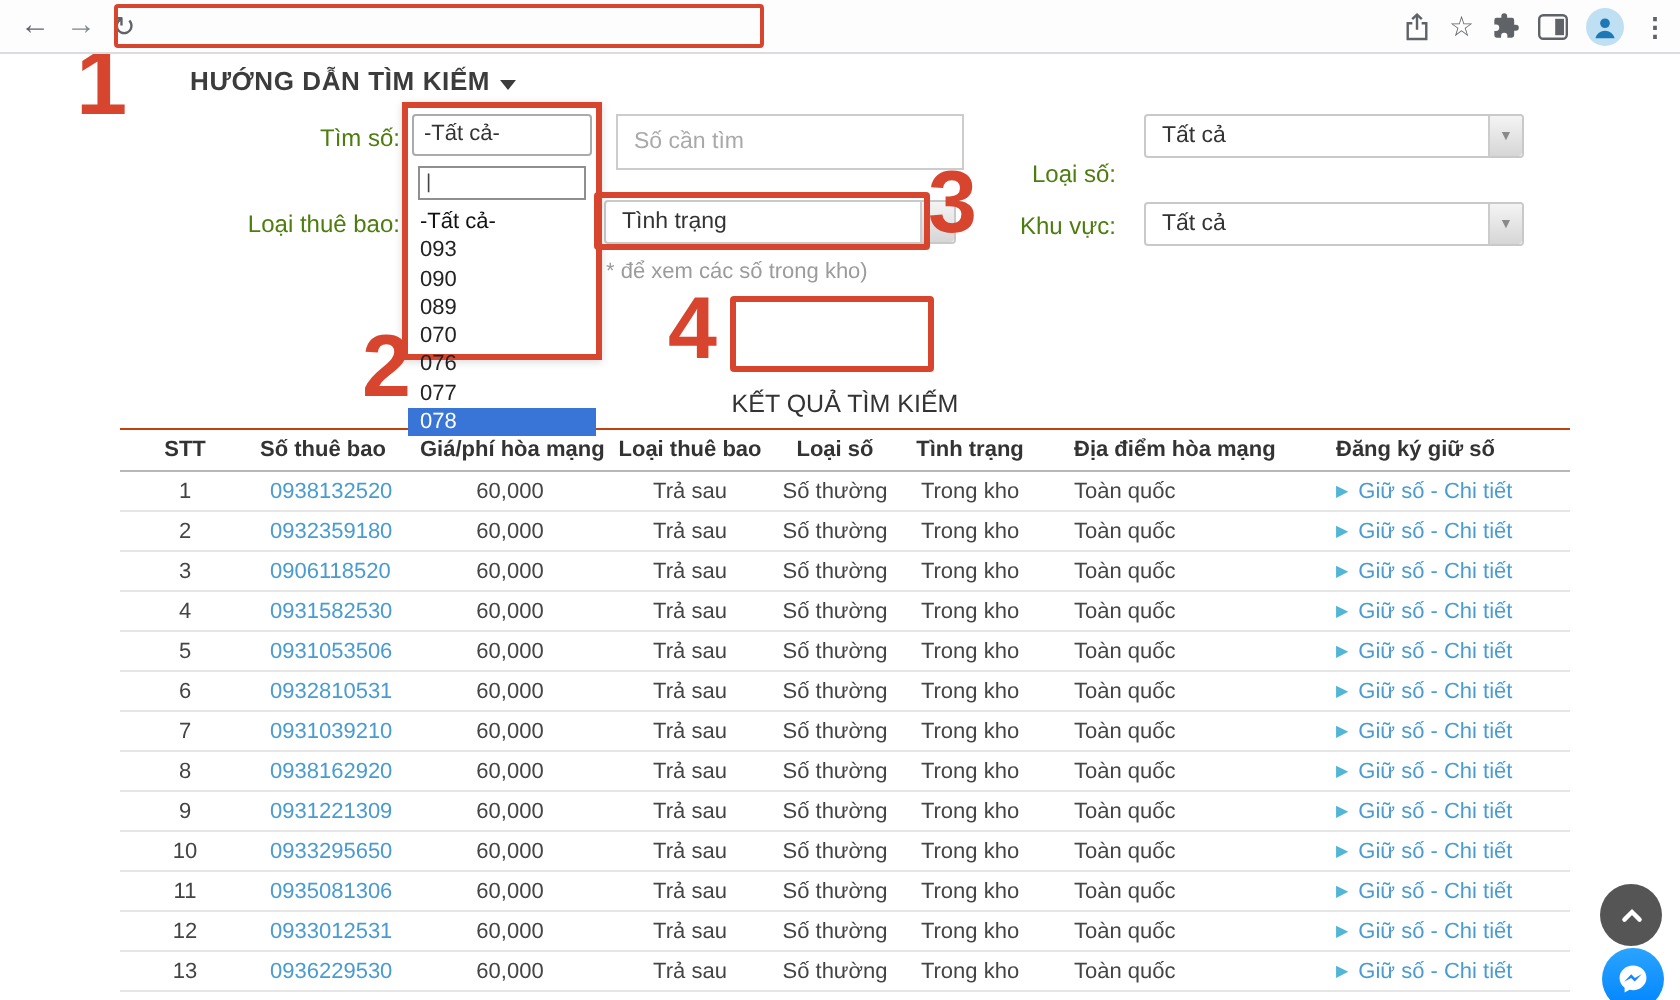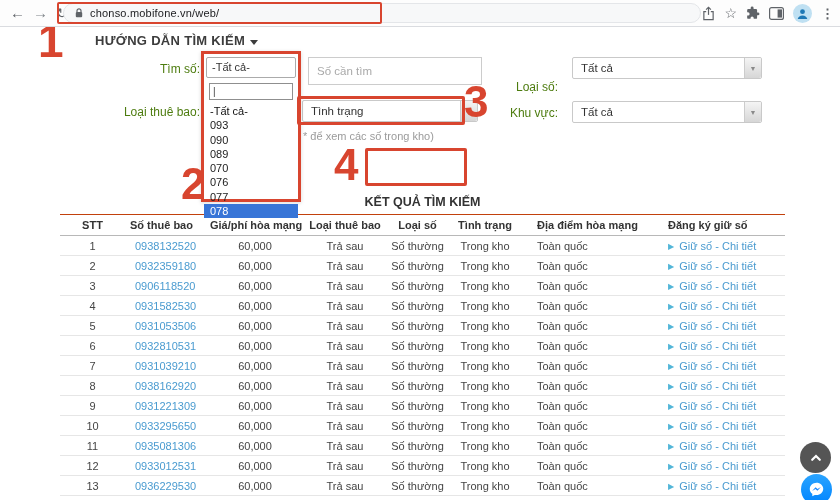--- a/index.html
+++ b/index.html
@@ -60,21 +60,21 @@
   .s-khuvuc { left:572px; top:101px; width:190px; }
 
   .note { position:absolute; left:303px; top:130px; font-size:11px; color:#9b9b9b; }
 
   .searchbtn { position:absolute; left:371px; top:153px; width:90px; height:29px;
                background:linear-gradient(#1c74b8,#11589d); border:1px solid #0d4b86; border-radius:3px;
                color:#fff; font-weight:700; font-size:12px; display:flex; align-items:center; justify-content:center;
                gap:6px; cursor:pointer; z-index:2; }
 
   .results-title { position:absolute; left:60px; top:195px; width:725px; text-align:center;
-                   font-size:12.5px; font-weight:700; color:#333; }
+                   font-size:12.5px; font-weight:400; color:#333; }
 
   
   table.results { position:absolute; left:60px; top:214px; width:725px; border-collapse:collapse; table-layout:fixed; }
   .results th { height:21px; font-size:11px; font-weight:700; color:#333; border-top:1px solid #c2410c;
                 border-bottom:1px solid #b8b8b8; white-space:nowrap; }
   .results td { height:20px; font-size:11px; color:#444; border-bottom:1px solid #e6e6e6; white-space:nowrap; }
   .c0 { width:65px; text-align:center; }
   .c1 { width:85px; text-align:left; padding-left:10px; }
   th.c1 { padding-left:5px; }
   .c2 { width:90px; text-align:center; }
@@ -82,21 +82,21 @@
   .c3 { width:90px; text-align:center; }
   .c4 { width:55px; text-align:center; }
   .c5 { width:80px; text-align:center; }
   .c6 { width:125px; text-align:left; padding-left:12px; }
   .c7 { width:135px; text-align:left; padding-left:18px; }
   .plink { color:#4a9bd0; cursor:pointer; }
   .alink { color:#4a9bd0; cursor:pointer; }
   .tri { color:#53b6d8; font-size:8px; margin-right:5px; vertical-align:1px; }
 
   
-  .dd-box { position:absolute; left:201px; top:51px; width:100px; height:151px; border:3px solid #d8452f;
+  .dd-box { position:absolute; left:201px; top:51px; width:100px; height:129px; border:3px solid #d8452f;
             background:#fff; z-index:11; box-shadow:0 1px 4px rgba(0,0,0,.15); }
   .dd-select { margin:3px 2px 0 2px; height:21px; border:1px solid #ababab; border-radius:2px;
                font-size:11px; color:#333; line-height:19px; padding-left:5px; background:#fff; }
   .dd-search { margin:5px 5px 0 5px; height:17px; border:1px solid #8f8f8f; background:#fff;
                font-size:10px; color:#444; line-height:15px; padding-left:3px; }
   .dd-options { margin-top:4px; }
   .dd-option { height:14.3px; line-height:14.3px; font-size:11px; color:#222; padding-left:6px; cursor:pointer; }
   .dd-option.first { color:#111; }
   .dd-option.sel { background:#3875d7; color:#fff; }
 
@@ -108,29 +108,20 @@
 </style>
 </head>
 <body>
 
 <div class="screen">
 
   <div class="chrome">
     <span class="navicon nav-back">←</span>
     <span class="navicon nav-fwd">→</span>
     <span class="navicon nav-reload">↻</span>
-    <div class="omnibox">
-      <span class="lock">
-        <svg width="10" height="12" viewBox="0 0 10 12">
-            <path d="M3 5V3.8a2 2 0 0 1 4 0V5" stroke="#5f6368" stroke-width="1.2" fill="none"></path>
-            <rect x="1.8" y="5" width="6.4" height="5.2" rx="1" fill="#5f6368"></rect>
-          </svg>
-      </span>
-      <span class="url">chonso.mobifone.vn/web/</span>
-    </div>
     <div class="chrome-right">
       <span class="ci">
         <svg width="13" height="15" viewBox="0 0 14 16">
             <path d="M7 1.5v8" stroke="#5f6368" stroke-width="1.3" fill="none"></path>
             <path d="M4.4 3.8L7 1.3l2.6 2.5" stroke="#5f6368" stroke-width="1.3" fill="none"></path>
             <path d="M4.5 6H2v8.5h10V6H9.5" stroke="#5f6368" stroke-width="1.3" fill="none"></path>
           </svg>
       </span>
       <span class="ci star">☆</span>
       <span class="ci">

